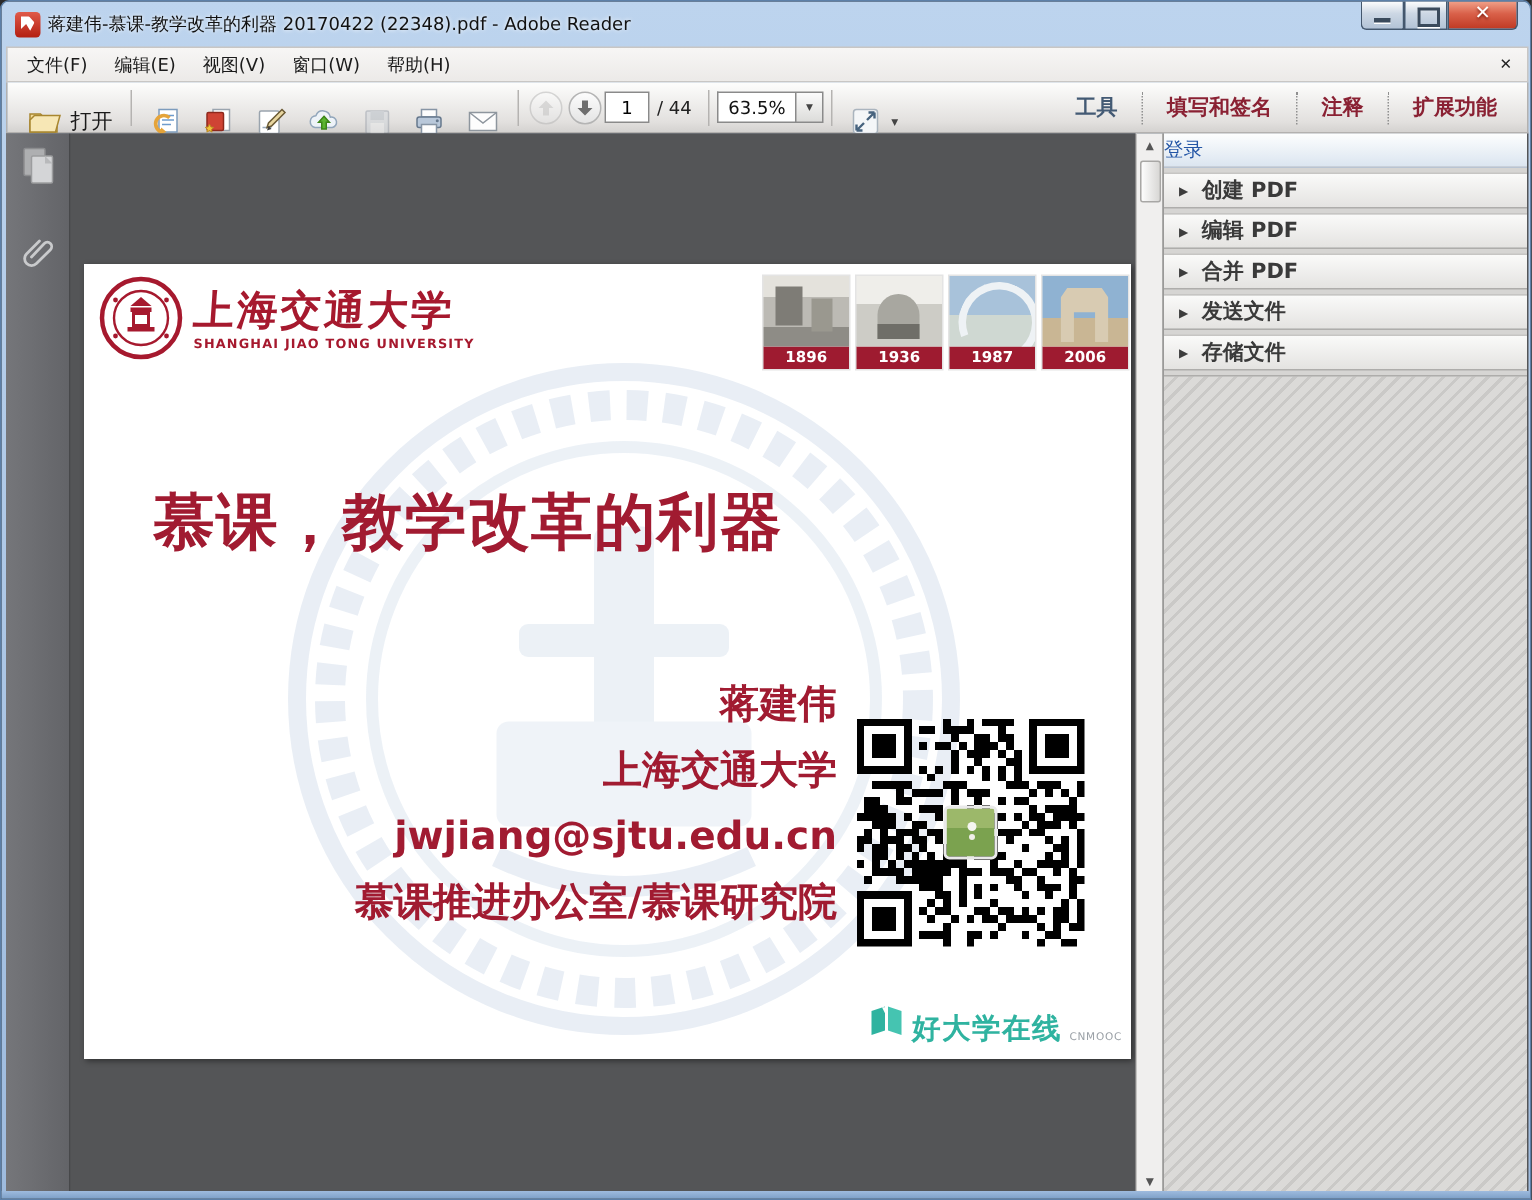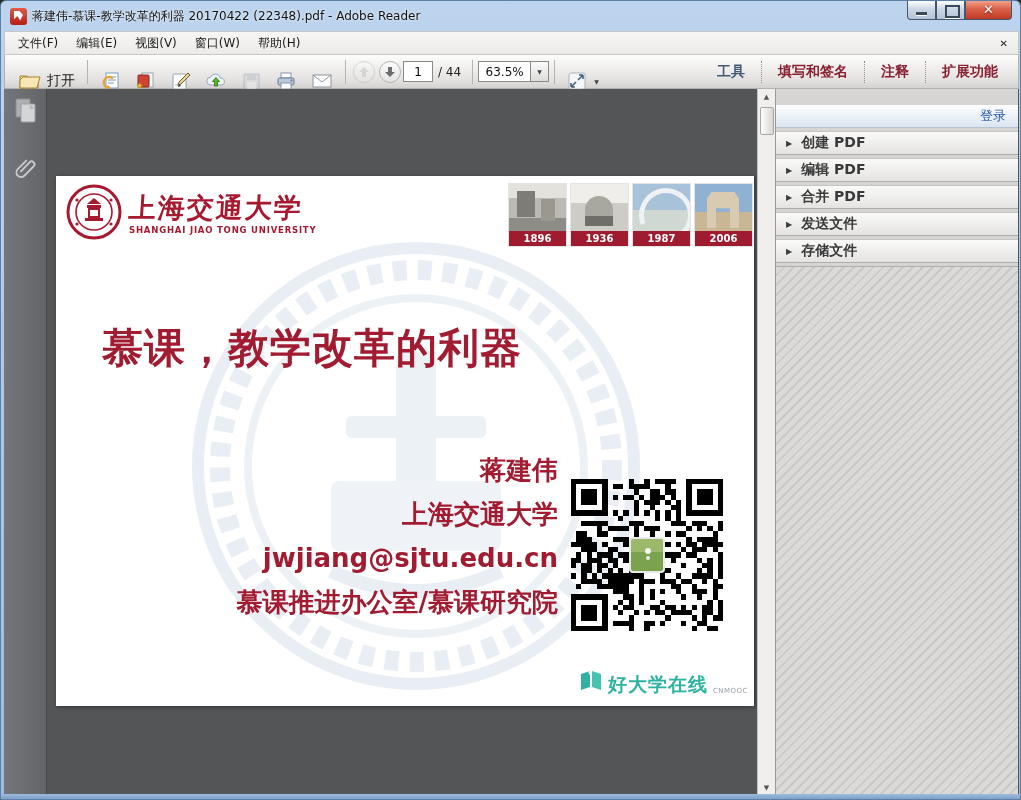--- a/index.html
+++ b/index.html
@@ -71,21 +71,21 @@
   .scrollbar { width:18px; background:#f0efee; border-left:1px solid #c5c4c2; display:flex; flex-direction:column; align-items:center; }
   .scroll-btn { width:100%; height:16px; display:flex; align-items:center; justify-content:center;
     font-size:7px; color:#555; }
   .scroll-thumb { width:14px; height:28px; margin-top:2px; border:1px solid #a8a7a5; border-radius:2px;
     background:linear-gradient(90deg,#fdfdfd,#d8d7d5); }
   .scroll-fill { flex:1 1 auto; }
 
   
   .rpanel { width:243px; background:#d6d5d3; border-left:1px solid #9a9998; display:flex; flex-direction:column; }
   .signin-band { height:23px; background:linear-gradient(#fdfefe,#dbe5f0); border-bottom:1px solid #b9c4d2;
-    display:flex; align-items:center; justify-content:flex-end; padding-right:12px;margin-top:16px; }
+    display:flex; align-items:center; padding-right:12px; }
   .signin-link { font-size:13px; color:#2456A6; }
   .acc-item { height:24px; margin-top:3px; background:linear-gradient(#fafaf9,#e4e3e1);
     border-top:1px solid #c6c5c3; border-bottom:1px solid #aeadab;
     display:flex; align-items:center; padding-left:10px; gap:9px; }
   .acc-arrow { font-size:8px; color:#3c3c3c; }
   .acc-label { font-size:14px; font-weight:bold; color:#3a3a3a; }
   .hatched { flex:1 1 auto; margin-top:3px; border-top:1px solid #aeadab;
     background:repeating-linear-gradient(135deg,#dbdad8 0 5px,#cac9c7 5px 7px); }
 
   
@@ -121,21 +121,21 @@
   .author-block { position:absolute; right:196px; top:272px; text-align:right; }
   .author-line { font-size:26px; font-weight:bold; color:#A11B31; line-height:44px; white-space:nowrap; }
 
   .qr { position:absolute; left:515px; top:303px; width:152px; height:152px; }
   .qr-center { position:absolute; left:58px; top:58px; width:36px; height:36px; border-radius:4px;
     border:2px solid #e9e9e9; background:linear-gradient(#9cb86a 0 40%,#7ba24f 40%); }
   .qr-center::after { content:""; position:absolute; left:14px; top:9px; width:6px; height:6px; border-radius:50%;
     background:#f5f5f0; box-shadow:0 7px 0 -1px #efeee8; }
 
   .cnmooc { position:absolute; right:6px; bottom:10px; display:flex; align-items:flex-end; gap:5px; }
-  .cnmooc-text { font-size:19px; font-weight:bold; color:#2FB3A0; letter-spacing:1px; line-height:20px;font-family:Liberation Mono, monospace; }
+  .cnmooc-text { font-size:19px; font-weight:bold; color:#2FB3A0; letter-spacing:1px; line-height:20px; }
   .cnmooc-sub { font-size:7px; color:#9aa0a6; letter-spacing:.5px; margin-bottom:1px;margin-top:14px; }
 
   .bottom-edge { position:absolute; left:0; bottom:0; width:100%; height:5px;
     background:linear-gradient(#9ebbde,#7ea0c8); }
 </style>
 </head>
 <body>
 
 <div class="window">
 

